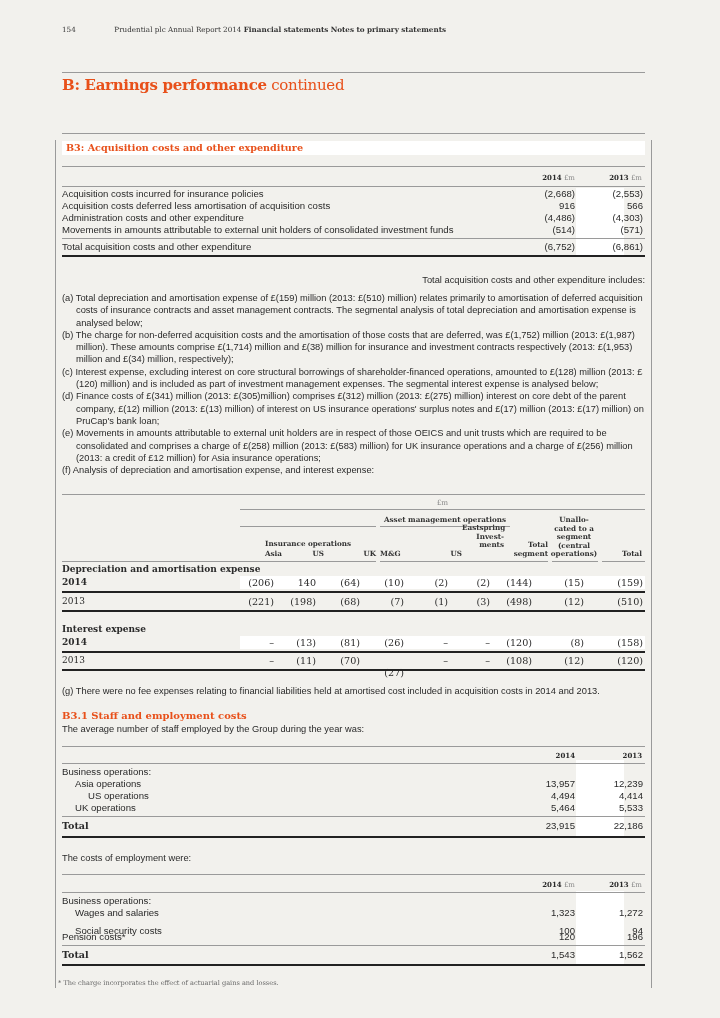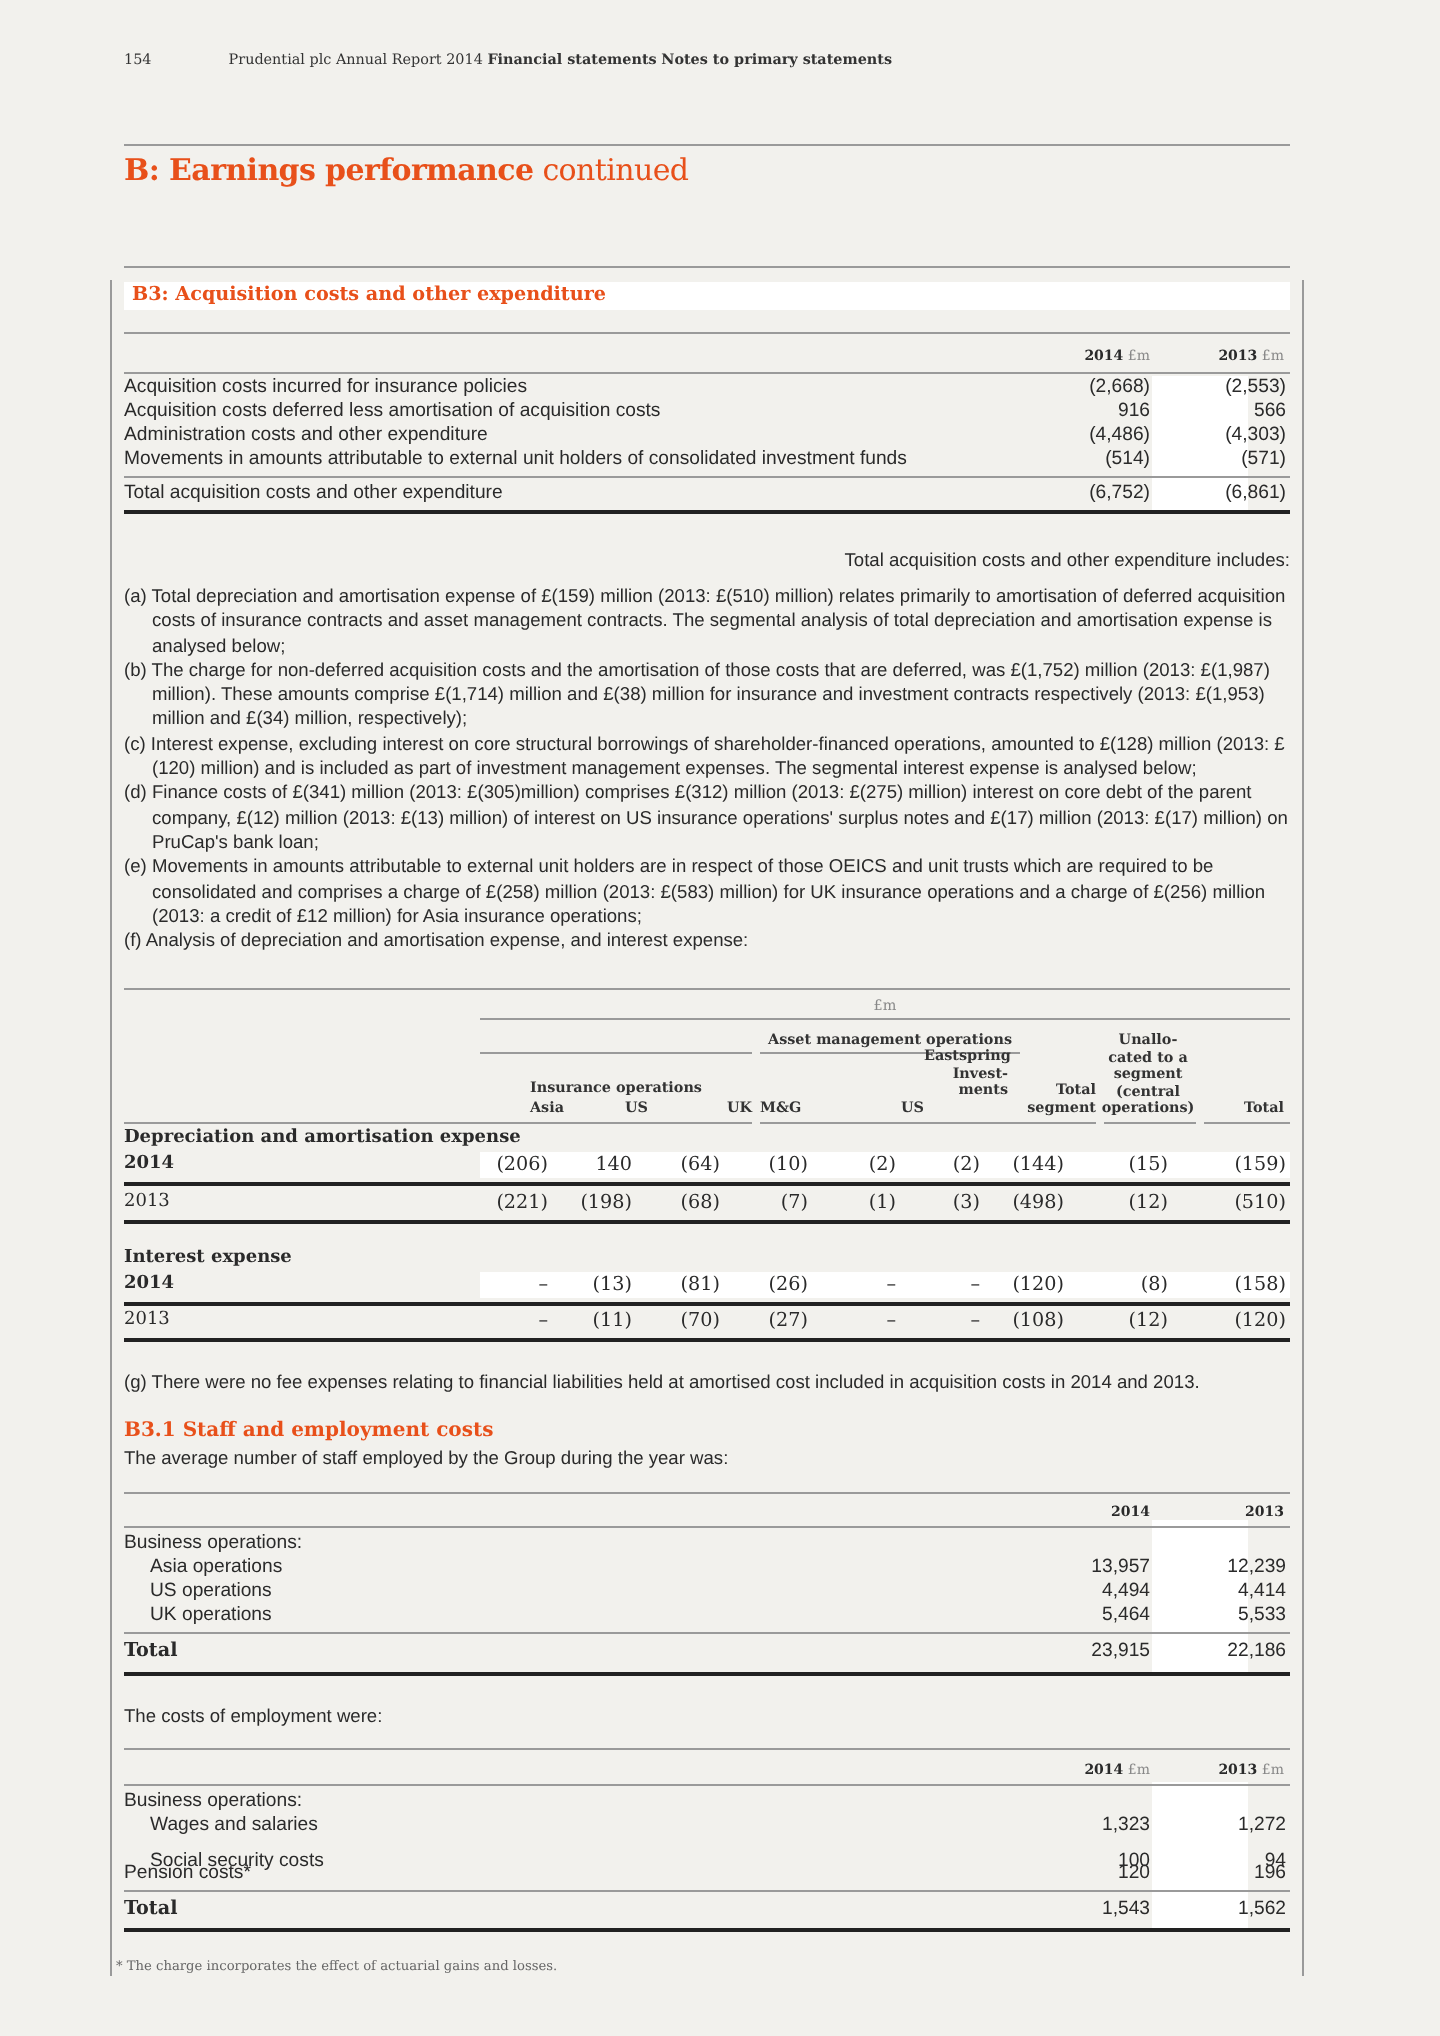--- a/index.html
+++ b/index.html
@@ -175,21 +175,21 @@
     <span class="cell" style="top:143px; left:430px;">(120)</span>
     <span class="cell" style="top:143px; left:482px;">(8)</span>
     <span class="cell" style="top:143px; left:541px;">(158)</span>
   </div>
   <div class="hthick" style="top:157px; width:583px;"></div>
   <div class="rlbl" style="top:161px; font-weight:normal;">2013</div>
   <div>
     <span class="cell" style="top:161px; left:172px;">–</span>
     <span class="cell" style="top:161px; left:214px;">(11)</span>
     <span class="cell" style="top:161px; left:258px;">(70)</span>
-    <span class="cell" style="top:161px; left:302px;">(27)</span>
+    <span class="cell" style="top:173px; left:302px;">(27)</span>
     <span class="cell" style="top:161px; left:346px;">–</span>
     <span class="cell" style="top:161px; left:388px;">–</span>
     <span class="cell" style="top:161px; left:430px;">(108)</span>
     <span class="cell" style="top:161px; left:482px;">(12)</span>
     <span class="cell" style="top:161px; left:541px;">(120)</span>
   </div>
   <div class="hthick" style="top:175px; width:583px;"></div>
 </div>
 
 <div class="para" style="top:685px;">(g) There were no fee expenses relating to financial liabilities held at amortised cost included in acquisition costs in 2014 and 2013.</div>
@@ -207,21 +207,21 @@
   <div class="hline" style="top:17px; width:583px;"></div>
   <div class="row" style="top:20px;">
       <span class="lbl">Business operations:</span>
     </div>
   <div class="row" style="top:32px;">
     <span class="lbl" style="left:13px;">Asia operations</span>
       <span class="v1" style="right:70px;">13,957</span>
       <span class="v2" style="right:2px;">12,239</span>
   </div>
   <div class="row" style="top:44px;">
-    <span class="lbl" style="left:13px;">US operations</span>
+    <span class="lbl" style="left:26px;">US operations</span>
       <span class="v1" style="right:70px;">4,494</span>
       <span class="v2" style="right:2px;">4,414</span>
   </div>
   <div class="row" style="top:56px;">
     <span class="lbl" style="left:13px;">UK operations</span>
       <span class="v1" style="right:70px;">5,464</span>
       <span class="v2" style="right:2px;">5,533</span>
   </div>
   <div class="hline" style="top:70px; width:583px;"></div>
   <div class="row" style="top:74px;">

